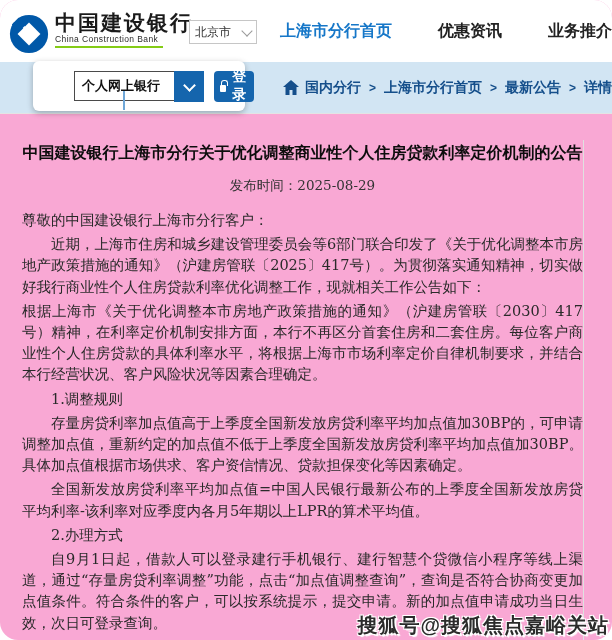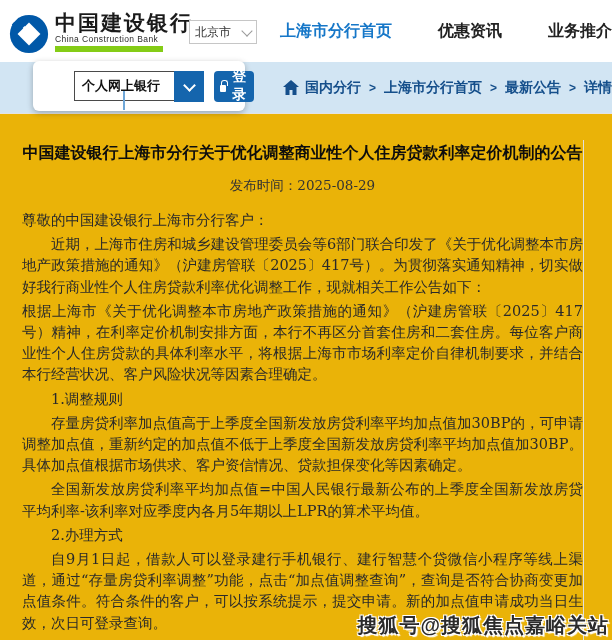--- a/index.html
+++ b/index.html
@@ -1,27 +1,27 @@
 <!DOCTYPE html>
 <html><head>
 <meta charset="utf-8">
 <style>
   html,body{margin:0;padding:0;background:#fff;}
-  .page{position:relative;width:612px;height:640px;overflow:hidden;background:#eab308;
-        font-family:"Liberation Sans",sans-serif;}
+  .page{position:relative;width:612px;height:640px;overflow:hidden;background:#f9a8d4;
+        font-family:"Liberation Sans",sans-serif;border-radius:18px;}
 
   
   .topbar{position:relative;height:62px;background:#fff;}
   .logo{position:absolute;left:8px;top:13px;display:flex;align-items:flex-start;cursor:pointer;}
   .logo-mark{width:42px;height:42px;margin-right:5px;}
   .logo-text{display:flex;flex-direction:column;}
   .bank-cn{font-size:21px;font-weight:bold;color:#1a1a1a;letter-spacing:2px;line-height:20px;
            font-family:"DejaVu Sans","Liberation Sans",sans-serif;}
   .bank-en{font-size:8.5px;color:#2b2b2b;letter-spacing:0.4px;padding-bottom:2px;
-           border-bottom:6px solid #84cc16;line-height:10px;margin-top:1px;width:108px;}
+           border-bottom:2px solid #84cc16;line-height:10px;margin-top:1px;width:108px;}
   .branch{font-size:13px;font-weight:bold;color:#1a1a1a;margin-top:18px;letter-spacing:1px;}
 
   .city-select{position:absolute;left:189px;top:20px;width:56px;height:22px;border:1px solid #c6c6c6;
                background:#fff;display:flex;align-items:center;justify-content:space-between;
                padding:0 5px;font-size:12px;color:#333;cursor:pointer;}
   .chev{width:7px;height:7px;border-right:1.5px solid #9a9a9a;border-bottom:1.5px solid #9a9a9a;
         transform:rotate(45deg);margin-top:-3px;}
 
   .main-nav{position:absolute;left:280px;top:21px;display:flex;gap:46px;white-space:nowrap;}
   .nav-item{font-size:16px;font-weight:bold;color:#222;cursor:pointer;
@@ -133,21 +133,21 @@
       <span class="crumb">详情</span>
     </div>
   </div>
 
   <main class="article">
     <h1 class="art-title">中国建设银行上海市分行关于优化调整商业性个人住房贷款利率定价机制的公告</h1>
     <div class="art-date">发布时间：2025-08-29</div>
     <div class="art-body">
       <p>尊敬的中国建设银行上海市分行客户：</p>
       <p class="indent">近期，上海市住房和城乡建设管理委员会等6部门联合印发了《关于优化调整本市房地产政策措施的通知》（沪建房管联〔2025〕417号）。为贯彻落实通知精神，切实做好我行商业性个人住房贷款利率优化调整工作，现就相关工作公告如下：</p>
-      <p>根据上海市《关于优化调整本市房地产政策措施的通知》（沪建房管联〔2025〕417号）精神，在利率定价机制安排方面，本行不再区分首套住房和二套住房。每位客户商业性个人住房贷款的具体利率水平，将根据上海市市场利率定价自律机制要求，并结合本行经营状况、客户风险状况等因素合理确定。</p>
+      <p>根据上海市《关于优化调整本市房地产政策措施的通知》（沪建房管联〔2030〕417号）精神，在利率定价机制安排方面，本行不再区分首套住房和二套住房。每位客户商业性个人住房贷款的具体利率水平，将根据上海市市场利率定价自律机制要求，并结合本行经营状况、客户风险状况等因素合理确定。</p>
       <p class="indent">1.调整规则</p>
       <p class="indent">存量房贷利率加点值高于上季度全国新发放房贷利率平均加点值加30BP的，可申请调整加点值，重新约定的加点值不低于上季度全国新发放房贷利率平均加点值加30BP。具体加点值根据市场供求、客户资信情况、贷款担保变化等因素确定。</p>
       <p class="indent">全国新发放房贷利率平均加点值=中国人民银行最新公布的上季度全国新发放房贷平均利率-该利率对应季度内各月5年期以上LPR的算术平均值。</p>
       <p class="indent">2.办理方式</p>
       <p class="indent">自9月1日起，借款人可以登录建行手机银行、建行智慧个贷微信小程序等线上渠道，通过“存量房贷利率调整”功能，点击“加点值调整查询”，查询是否符合协商变更加点值条件。符合条件的客户，可以按系统提示，提交申请。新的加点值申请成功当日生效，次日可登录查询。</p>
     </div>
   </main>
 
   <div class="right-line"></div>
 

